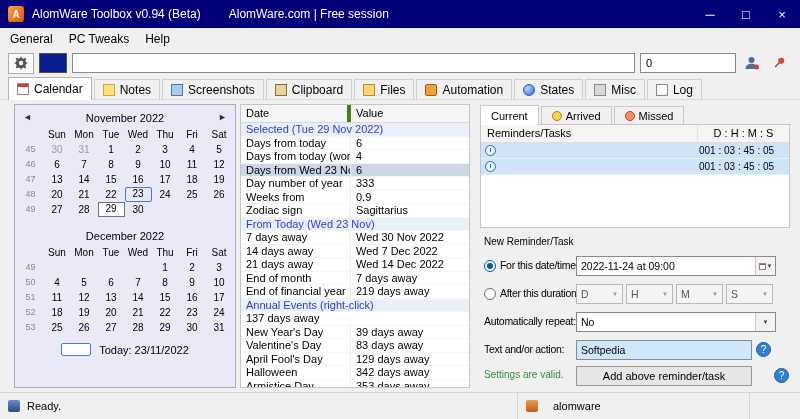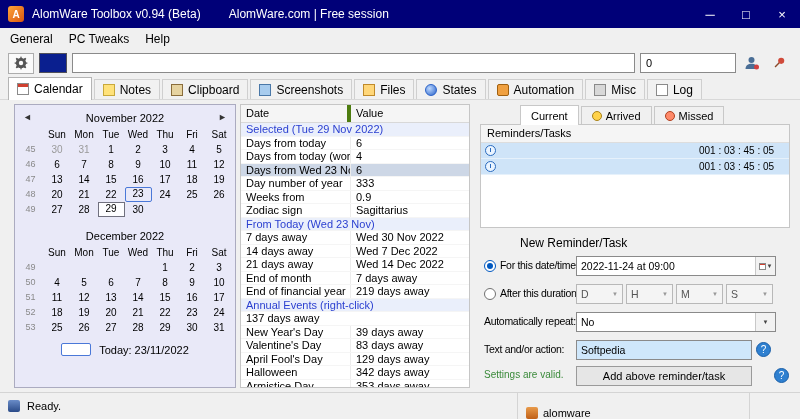--- a/index.html
+++ b/index.html
@@ -72,35 +72,35 @@
   .dt-row .c1 { width:110px; padding-left:5px; border-right:1px solid #ececec; white-space:nowrap; overflow:hidden; }
   .dt-row .c2 { flex:1; padding-left:5px; white-space:nowrap; overflow:hidden; }
   .dt-row.section { display:block; background:#eaeffb; color:#2a3fd0; padding-left:5px; white-space:nowrap; }
   .dt-row.selected { background:#cdd7e6; }
 
   
   .right-panel { position:absolute; left:478px; top:4px; width:314px; height:284px; }
   .subtabs { height:20px; display:flex; align-items:flex-end; padding-left:2px; }
   .subtab { height:18px; display:flex; align-items:center; gap:4px; padding:0 10px; background:#f0f0f0; border:1px solid #c8c8c8;
             border-bottom:none; margin-right:2px; font-size:11px; }
-  .subtab.active { background:#fff; height:20px; margin-bottom:-1px; z-index:2; position:relative;margin-left:40px; }
+  .subtab.active { background:#fff; height:20px; margin-bottom:-1px; z-index:2; position:relative; }
   .clockicon { width:10px; height:10px; border-radius:50%; display:inline-block; }
   .arrived-clock-icon { background:#ffd24a; border:1px solid #a8821a; }
   .missed-clock-icon { background:#ff8a6a; border:1px solid #b04020; }
 
   .reminder-box { position:absolute; top:20px; left:2px; width:310px; height:104px; background:#fff; border:1px solid #c6c6c6; }
   .rem-header { display:flex; height:18px; background:#f5f5f5; border-bottom:1px solid #ddd; font-size:11px; }
   .rem-header .rh1 { flex:1; padding:2px 0 0 6px; }
   .rem-header .rh2 { width:92px; border-left:1px solid #e2e2e2; text-align:center; padding-top:2px; }
   .rem-row { display:flex; align-items:center; height:16px; background:#cfe4f8; border-bottom:1px solid #e6f1fb; padding-left:4px; }
   .rem-clock { width:11px; height:11px; border:1px solid #2a6bbf; border-radius:50%; background:#eaf4ff; position:relative; }
   .rem-clock::after { content:""; position:absolute; left:4px; top:2px; width:1px; height:4px; background:#2a6bbf; }
   .rem-time { margin-left:auto; width:90px; font-size:10px; }
 
-  .form-title { position:absolute; left:6px; top:132px; font-size:12px;margin-left:36px; }
+  .form-title { position:absolute; left:6px; top:132px; font-size:10px; }
   .frow { position:absolute; left:0; right:0; height:20px; }
   .radio { position:absolute; left:6px; top:4px; width:12px; height:12px; border-radius:50%; border:1px solid #707070; background:#fff; }
   .radio.checked { border-color:#0058c0; }
   .radio.checked::after { content:""; position:absolute; inset:2px; background:#0058c0; border-radius:50%; }
   .flabel { position:absolute; left:22px; top:3px; white-space:nowrap; font-size:10.5px; letter-spacing:-0.3px; }
   .flabel.noradio { left:6px; }
   .ffield { position:absolute; left:98px; top:0; }
   .combo { width:200px; height:20px; border:1px solid #8a8a8a; background:#fff; display:flex; align-items:center; }
   .combo-text { flex:1; padding-left:4px; font-size:10.5px; white-space:nowrap; overflow:hidden; }
   .combo-btn { width:20px; height:100%; background:#f2f2f2; border-left:1px solid #c8c8c8; display:flex; align-items:center; justify-content:center; gap:1px; }
@@ -113,21 +113,21 @@
   .text-input { width:176px; height:20px; border:1px solid #8a8a8a; background:#cfe7fb; padding:0 4px; font-family:inherit; font-size:10.5px; }
   .help-btn { position:absolute; width:15px; height:15px; border-radius:50%; background:#2f80d0; border:1px solid #1a5fa8; color:#fff;
               font-size:10px; display:flex; align-items:center; justify-content:center; }
   .status-valid { position:absolute; left:6px; top:3px; color:#3a8a3a; font-size:10px; white-space:nowrap; }
   .add-btn { width:176px; height:20px; background:#e6e6e6; border:1px solid #9a9a9a; font-size:11px; display:flex; align-items:center; justify-content:center; }
 
   
   .statusbar { position:absolute; bottom:0; left:0; width:800px; height:27px; background:#f0f0f0; border-top:1px solid #d4d4d4;
                display:flex; align-items:center; font-size:11px; }
   .sb-left { width:518px; height:100%; display:flex; align-items:center; gap:7px; padding-left:8px; border-right:1px solid #d4d4d4; }
-  .sb-mid { width:232px; height:100%; display:flex; align-items:flex-end; gap:5px; padding-left:8px; border-right:1px solid #d4d4d4; }
+  .sb-mid { width:232px; height:100%; display:flex; align-items:center; gap:15px; padding-left:8px; border-right:1px solid #d4d4d4; }
   .sb-end { flex:1; height:100%; }
   .sb-icon { width:12px; height:12px; border-radius:2px; }
   .ready-badge { background:linear-gradient(#6a8cc8,#2a4a88); }
   .alom-badge { background:linear-gradient(#e89a4a,#c06018); }
 </style>
 </head>
 <body>
 
 <div class="window">
 
@@ -178,38 +178,38 @@
   <div class="tabstrip">
       <div class="tab active">
         <span class="tabicon calendar-icon"></span>
         <span>Calendar</span>
       </div>
       <div class="tab">
         <span class="tabicon notes-icon"></span>
         <span>Notes</span>
       </div>
       <div class="tab">
+        <span class="tabicon screenshots-icon"></span>
+        <span>Screenshots</span>
+      </div>
+      <div class="tab">
         <span class="tabicon clipboard-icon"></span>
         <span>Clipboard</span>
       </div>
       <div class="tab">
-        <span class="tabicon screenshots-icon"></span>
-        <span>Screenshots</span>
-      </div>
-      <div class="tab">
         <span class="tabicon files-icon"></span>
         <span>Files</span>
       </div>
       <div class="tab">
+        <span class="tabicon automation-icon"></span>
+        <span>Automation</span>
+      </div>
+      <div class="tab">
         <span class="tabicon states-icon"></span>
         <span>States</span>
-      </div>
-      <div class="tab">
-        <span class="tabicon automation-icon"></span>
-        <span>Automation</span>
       </div>
       <div class="tab">
         <span class="tabicon misc-icon"></span>
         <span>Misc</span>
       </div>
       <div class="tab">
         <span class="tabicon log-icon"></span>
         <span>Log</span>
       </div>
     </div>
@@ -427,20 +427,21 @@
           </div>
           <div class="subtab">
             <span class="clockicon missed-clock-icon"></span>
             <span>Missed</span>
           </div>
         </div>
 
       <div class="reminder-box">
         <div class="rem-header">
           <div class="rh1">Reminders/Tasks</div>
+          <div class="rh2">D : H : M : S</div>
         </div>
         <div id="rem-rows">
             <div class="rem-row">
               <span class="rem-clock"></span>
               <span class="rem-time">001 : 03 : 45 : 05</span>
             </div>
             <div class="rem-row">
               <span class="rem-clock"></span>
               <span class="rem-time">001 : 03 : 45 : 05</span>
             </div>

